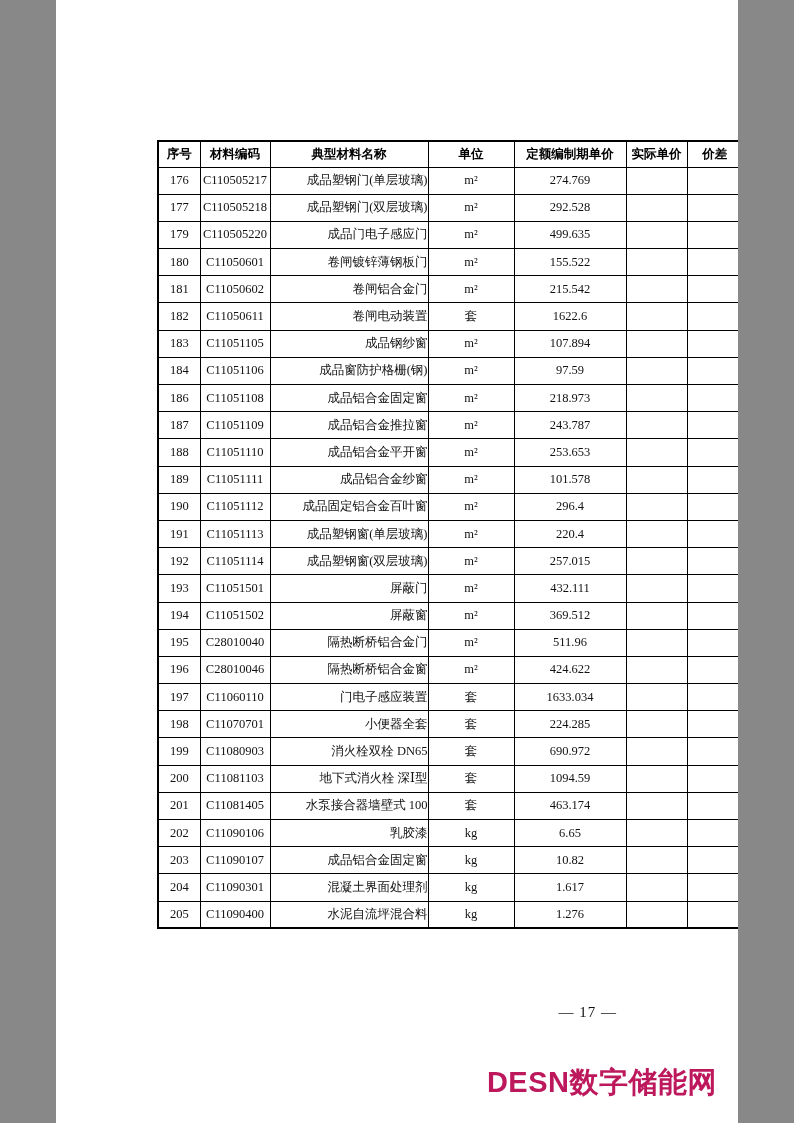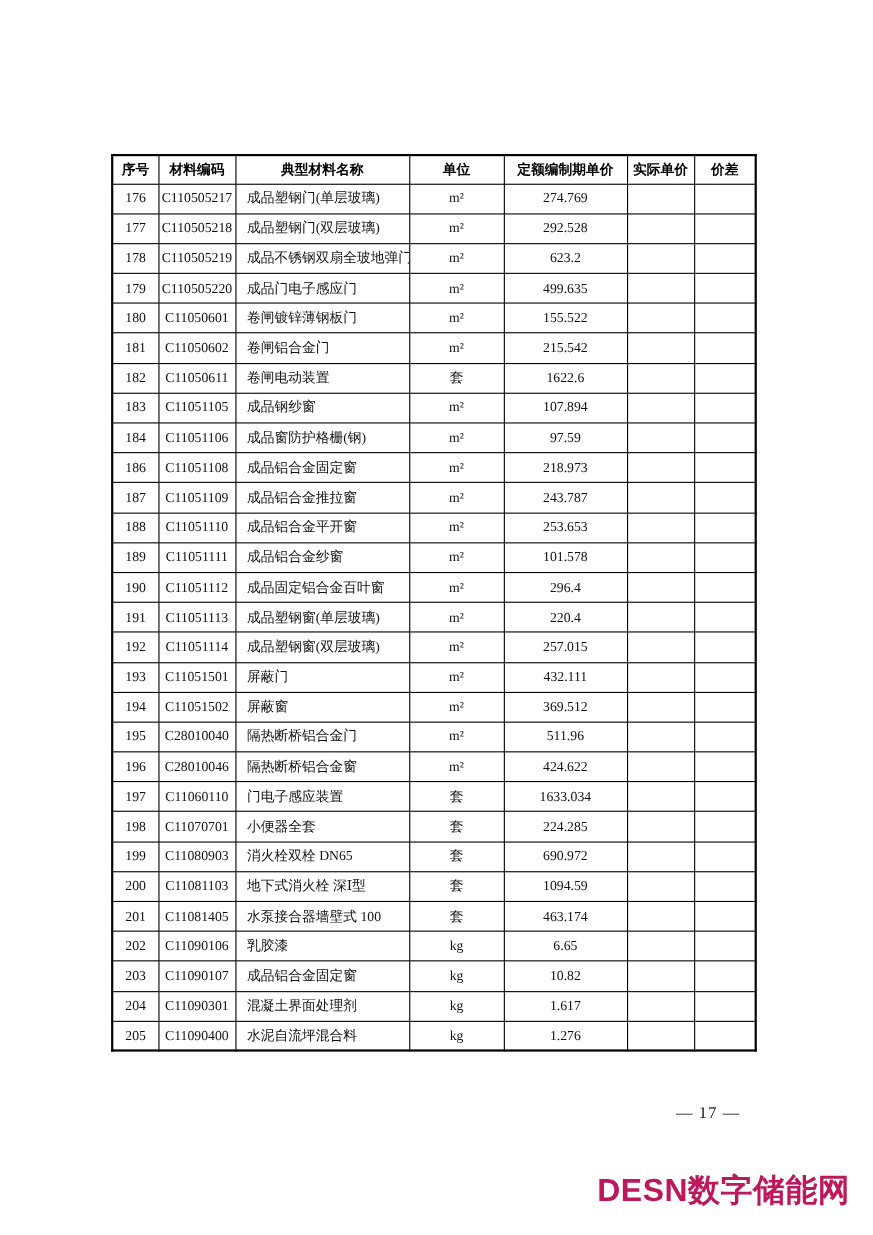--- a/index.html
+++ b/index.html
@@ -1,19 +1,19 @@
 <!DOCTYPE html>
 <html><head>
 <meta charset="utf-8">
 <style>
   * { margin: 0; padding: 0; box-sizing: border-box; }
   html, body { background: #888; }
   .page {
     position: relative;
-    width: 794px;
+    width: 682px;
     height: 1123px;
     margin: 0 auto;
     background: #ffffff;
     font-family: "Liberation Serif", "DejaVu Serif", serif;
     color: #1a1a1a;
     overflow: hidden;
   }
   table.materials {
     position: absolute;
     left: 101px;
@@ -37,22 +37,22 @@
     font-weight: bold;
     font-size: 12.5px;
     border-bottom: 1.5px solid #000;
     color: #000;
   }
   table.materials td {
     font-size: 12.5px;
     color: #111;
   }
   table.materials td.name {
-    text-align: left;
-    padding-left: 10px;
+    text-align: right;
+    padding-left: 0;
   }
   .page-number {
     position: absolute;
     top: 1004px;
     right: 121px;
     font-size: 15px;
     color: #111;
     letter-spacing: 1px;
     text-align: right;
   }
@@ -106,29 +106,20 @@
         <tr>
           <td>177</td>
           <td>C110505218</td>
           <td class="name">成品塑钢门(双层玻璃)</td>
           <td>m²</td>
           <td>292.528</td>
           <td></td>
           <td></td>
         </tr>
         <tr>
-          <td>178</td>
-          <td>C110505219</td>
-          <td class="name">成品不锈钢双扇全玻地弹门</td>
-          <td>m²</td>
-          <td>623.2</td>
-          <td></td>
-          <td></td>
-        </tr>
-        <tr>
           <td>179</td>
           <td>C110505220</td>
           <td class="name">成品门电子感应门</td>
           <td>m²</td>
           <td>499.635</td>
           <td></td>
           <td></td>
         </tr>
         <tr>
           <td>180</td>

